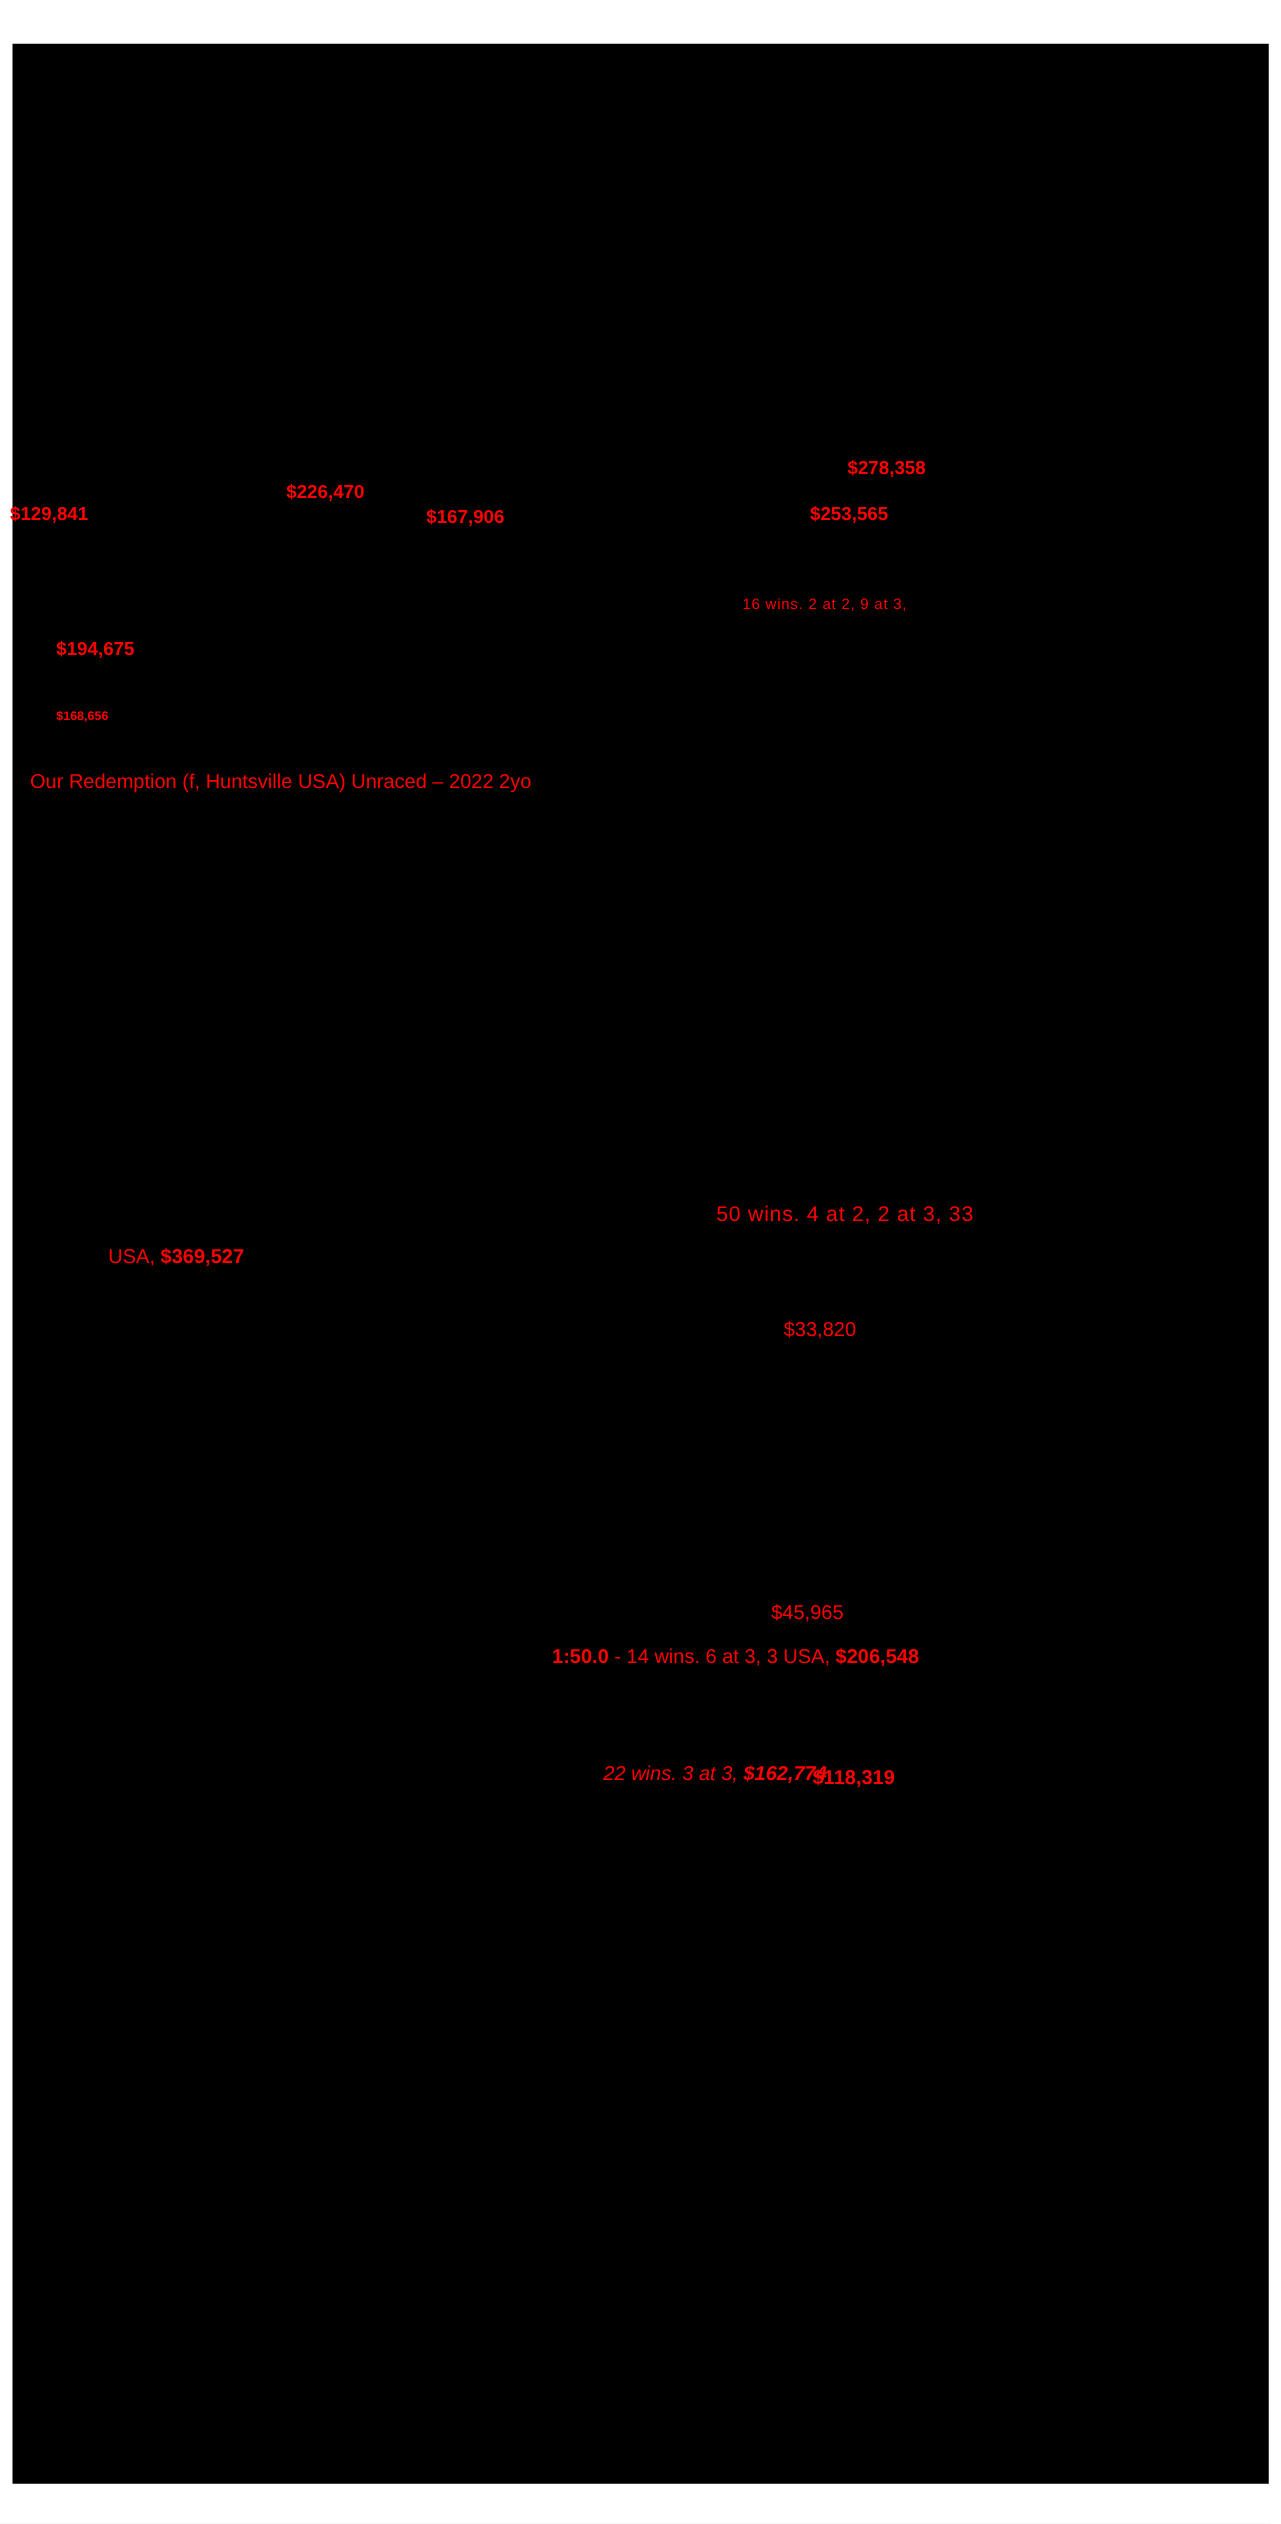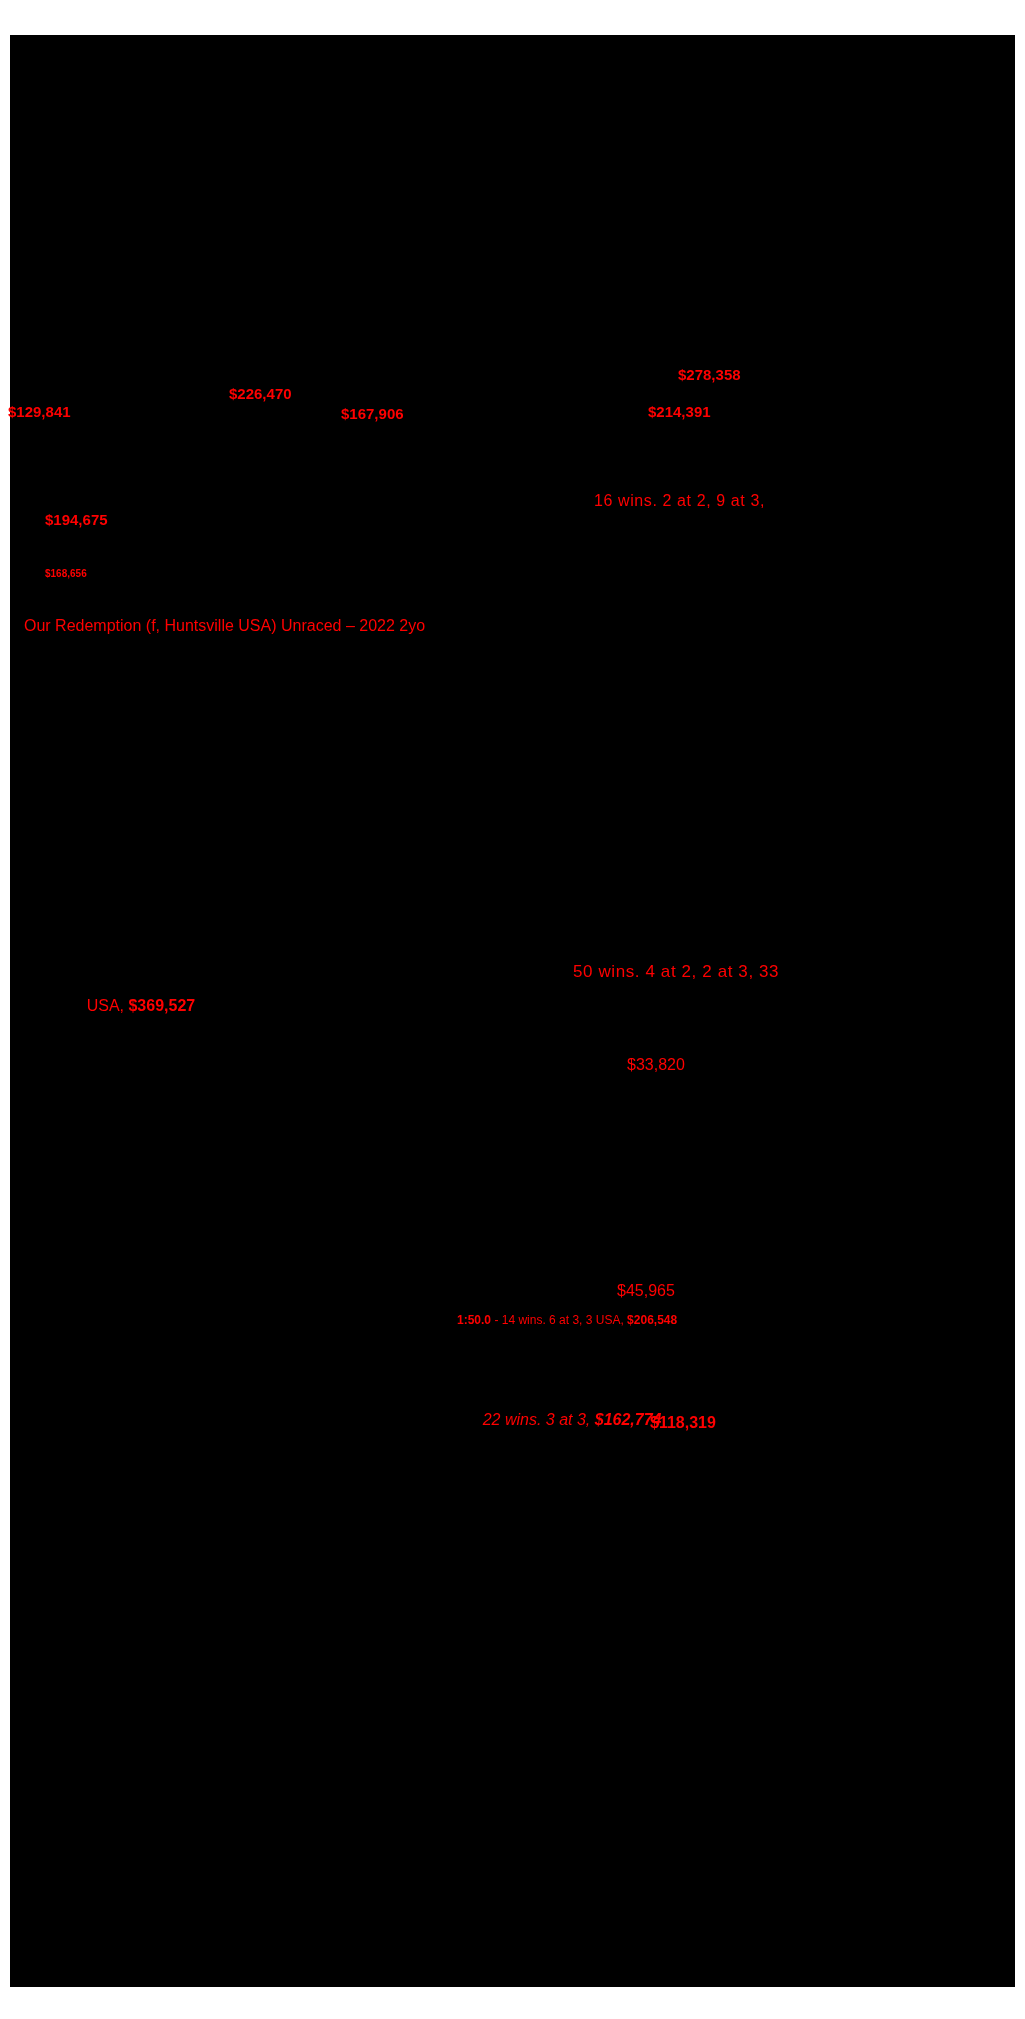--- a/index.html
+++ b/index.html
@@ -41,41 +41,41 @@
   <div id="sheet">
 
     <div class="txt b" style="left:668px; top:332px; font-size:15px;">$278,358</div>
 
     <div class="txt b" style="left:219px; top:351px; font-size:15px;">$226,470</div>
 
     <div class="txt b" style="left:-2px; top:369px; font-size:15px;">$129,841</div>
 
     <div class="txt b" style="left:315px; top:371px; font-size:15px;margin-left:16px;">$167,906</div>
 
-    <div class="txt b" style="left:638px; top:369px; font-size:15px;">$214,391</div>
+    <div class="txt b" style="left:638px; top:369px; font-size:15px;">$253,565</div>
 
-    <div class="txt sp" style="left:584px; top:458px; font-size:16px;">16 wins. 2 at 2, 9 at 3,</div>
+    <div class="txt sp" style="left:584px; top:442px; font-size:12px;">16 wins. 2 at 2, 9 at 3,</div>
 
     <div class="txt b" style="left:35px; top:477px; font-size:15px;">$194,675</div>
 
     <div class="txt b" style="left:35px; top:534px; font-size:10px;">$168,656</div>
 
     <div class="txt" style="left:14px; top:571px; font-size:16px;margin-top:12px;">Our Redemption (f, Huntsville USA) Unraced – 2022 2yo</div>
 
     <div class="txt sp" style="left:563px; top:928px; font-size:17px;">50 wins. 4 at 2, 2 at 3, 33</div>
 
     <div class="txt" style="left:50px; top:947px; font-size:16px;">
       <span>USA, </span><span class="b">$369,527</span>
     </div>
 
     <div class="txt" style="left:617px; top:1022px; font-size:16px;">$33,820</div>
 
     <div class="txt" style="left:607px; top:1248px; font-size:16px;">$45,965</div>
 
-    <div class="txt" style="left:427px; top:1267px; font-size:12px;">
+    <div class="txt" style="left:405px; top:1267px; font-size:16px;">
       <span class="b">1:50.0</span><span> - 14 wins. 6 at 3, 3 USA, </span><span class="b">$206,548</span>
     </div>
 
     <div class="txt" style="left:446px; top:1361px; font-size:16px;font-style:italic;">
       <span>22 wins. 3 at 3, </span><span class="b">$162,774</span>
     </div>
 
     <div class="txt b" style="left:640px; top:1380px; font-size:16px;">$118,319</div>
 
   </div>

